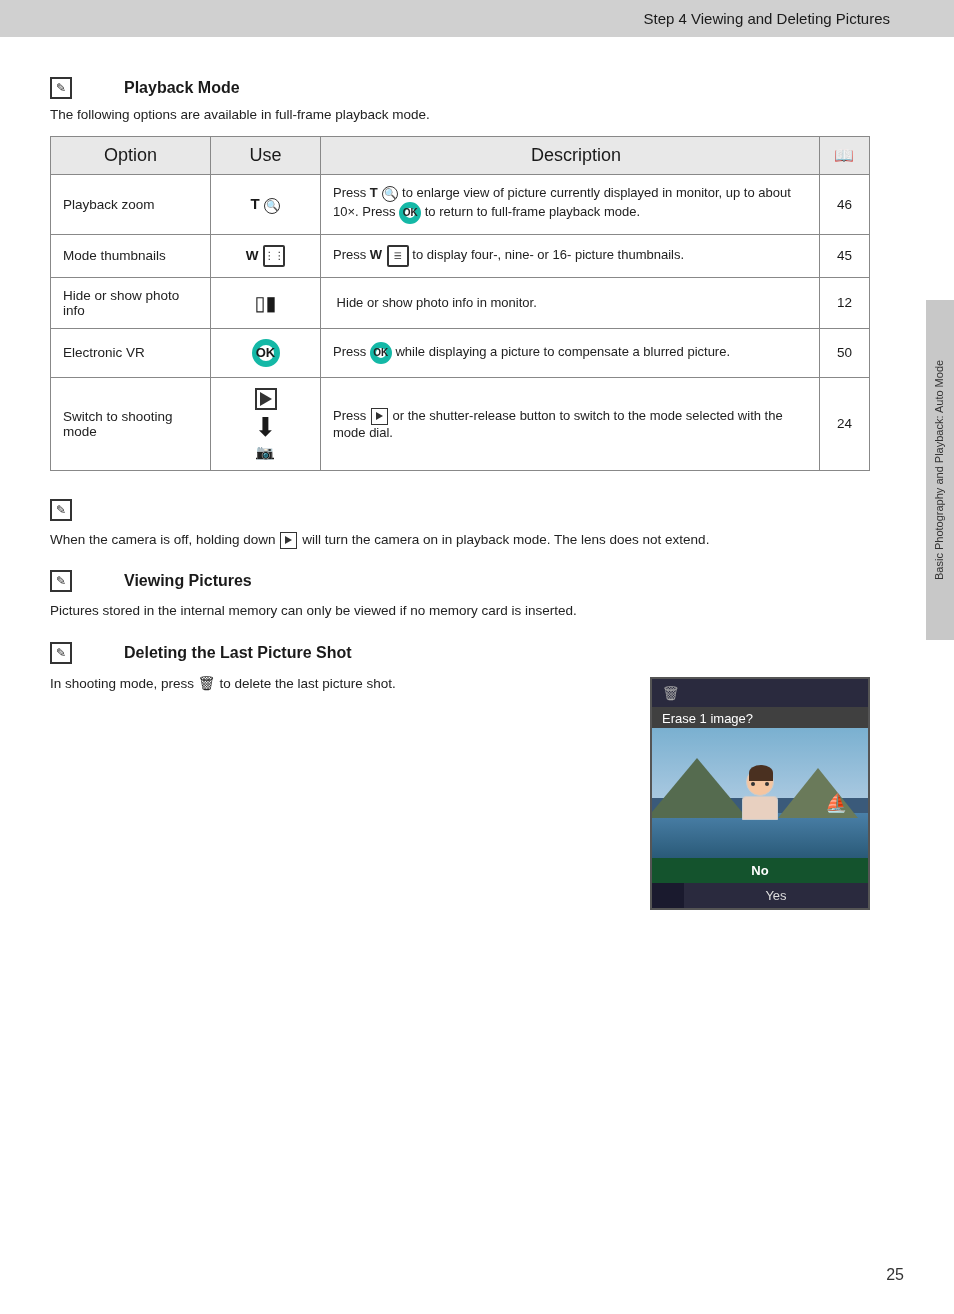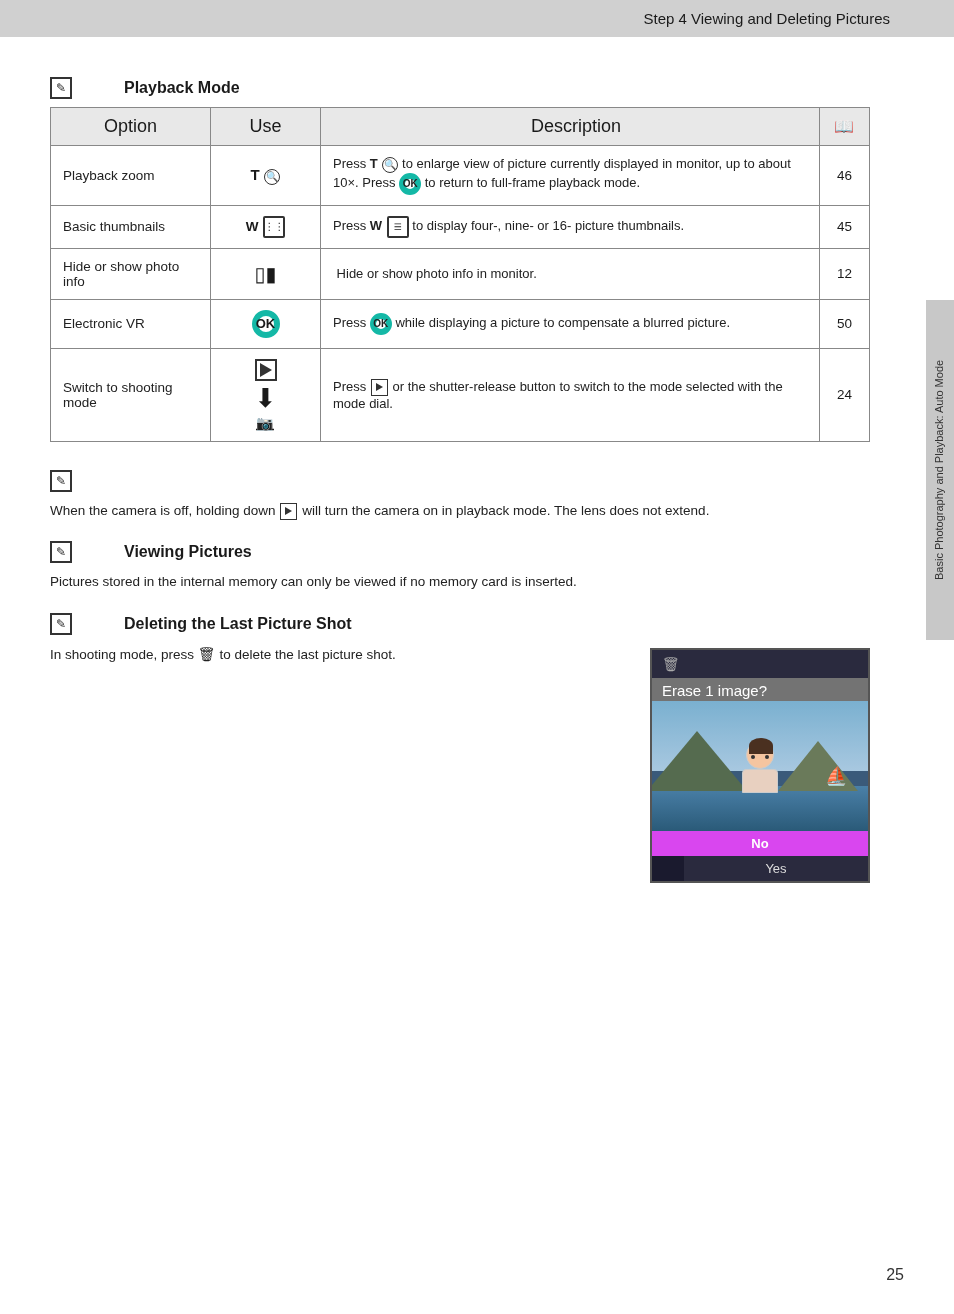--- a/index.html
+++ b/index.html
@@ -318,21 +318,21 @@
       margin: 0 auto;
       border: 1px solid #ccc;
     }
     .cam-boat {
       position: absolute;
       bottom: 44px;
       right: 20px;
       font-size: 18px;
     }
     .cam-no-btn {
-      background: #d946ef;
+      background: #14532d;
       color: white;
       text-align: center;
       padding: 5px;
       font-size: 13px;
       font-weight: bold;
     }
     .cam-yes-btn {
       background: #2a2a3e;
       color: #ddd;
       text-align: center;
@@ -381,20 +381,21 @@
   <span>Basic Photography and Playback: Auto Mode</span>
 </div>
 
 <div class="main-content">
 
   <div class="section-header">
     <div class="pencil-icon">✎</div>
     <h2>Playback Mode</h2>
   </div>
 
+  <p class="section-intro">The following options are available in full-frame playback mode.</p>
 
   <table class="options-table">
     <thead>
       <tr>
         <th class="col-option">Option</th>
         <th class="col-use">Use</th>
         <th class="col-desc">Description</th>
         <th class="col-ref">📖</th>
       </tr>
     </thead>
@@ -408,21 +409,21 @@
         </td>
         <td class="col-desc">
           Press <strong>T</strong> <span class="btn-circle">🔍</span> to enlarge view of picture currently displayed in monitor, up to about 10×. Press <span class="btn-OK">
               <strong>OK</strong>
             </span> to return to full-frame playback mode.
         </td>
         <td class="col-ref">46</td>
       </tr>
 
       <tr>
-        <td class="col-option">Basic thumbnails</td>
+        <td class="col-option">Mode thumbnails</td>
         <td class="col-use">
           <strong>W</strong>
           <span class="btn-grid">⋮⋮</span>
         </td>
         <td class="col-desc">
           Press <strong>W</strong> <span class="btn-grid" style="font-size:9px;">☰</span> to display four-, nine- or 16- picture thumbnails.
         </td>
         <td class="col-ref">45</td>
       </tr>
 
@@ -496,21 +497,21 @@
     <div class="pencil-icon">✎</div>
     <h2>Deleting the Last Picture Shot</h2>
   </div>
 
   <div style="overflow: hidden;">
 
     <div class="camera-screenshot">
       <div class="cam-top-bar">
         <span class="cam-trash-icon">🗑</span>
       </div>
-      <div style="background:#737373; color:white; padding:4px 10px 2px 10px; font-size:15px;">
+      <div style="background:#404040; color:white; padding:4px 10px 2px 10px; font-size:13px;">
         <span>Erase 1 image?</span>
       </div>
       <div class="cam-image-area">
         <div class="cam-sky"></div>
         <div class="cam-water"></div>
         <div class="cam-mountain-left"></div>
         <div class="cam-mountain-right"></div>
         <div class="cam-person">
           <div class="person-head">
             <div class="person-hair"></div>

